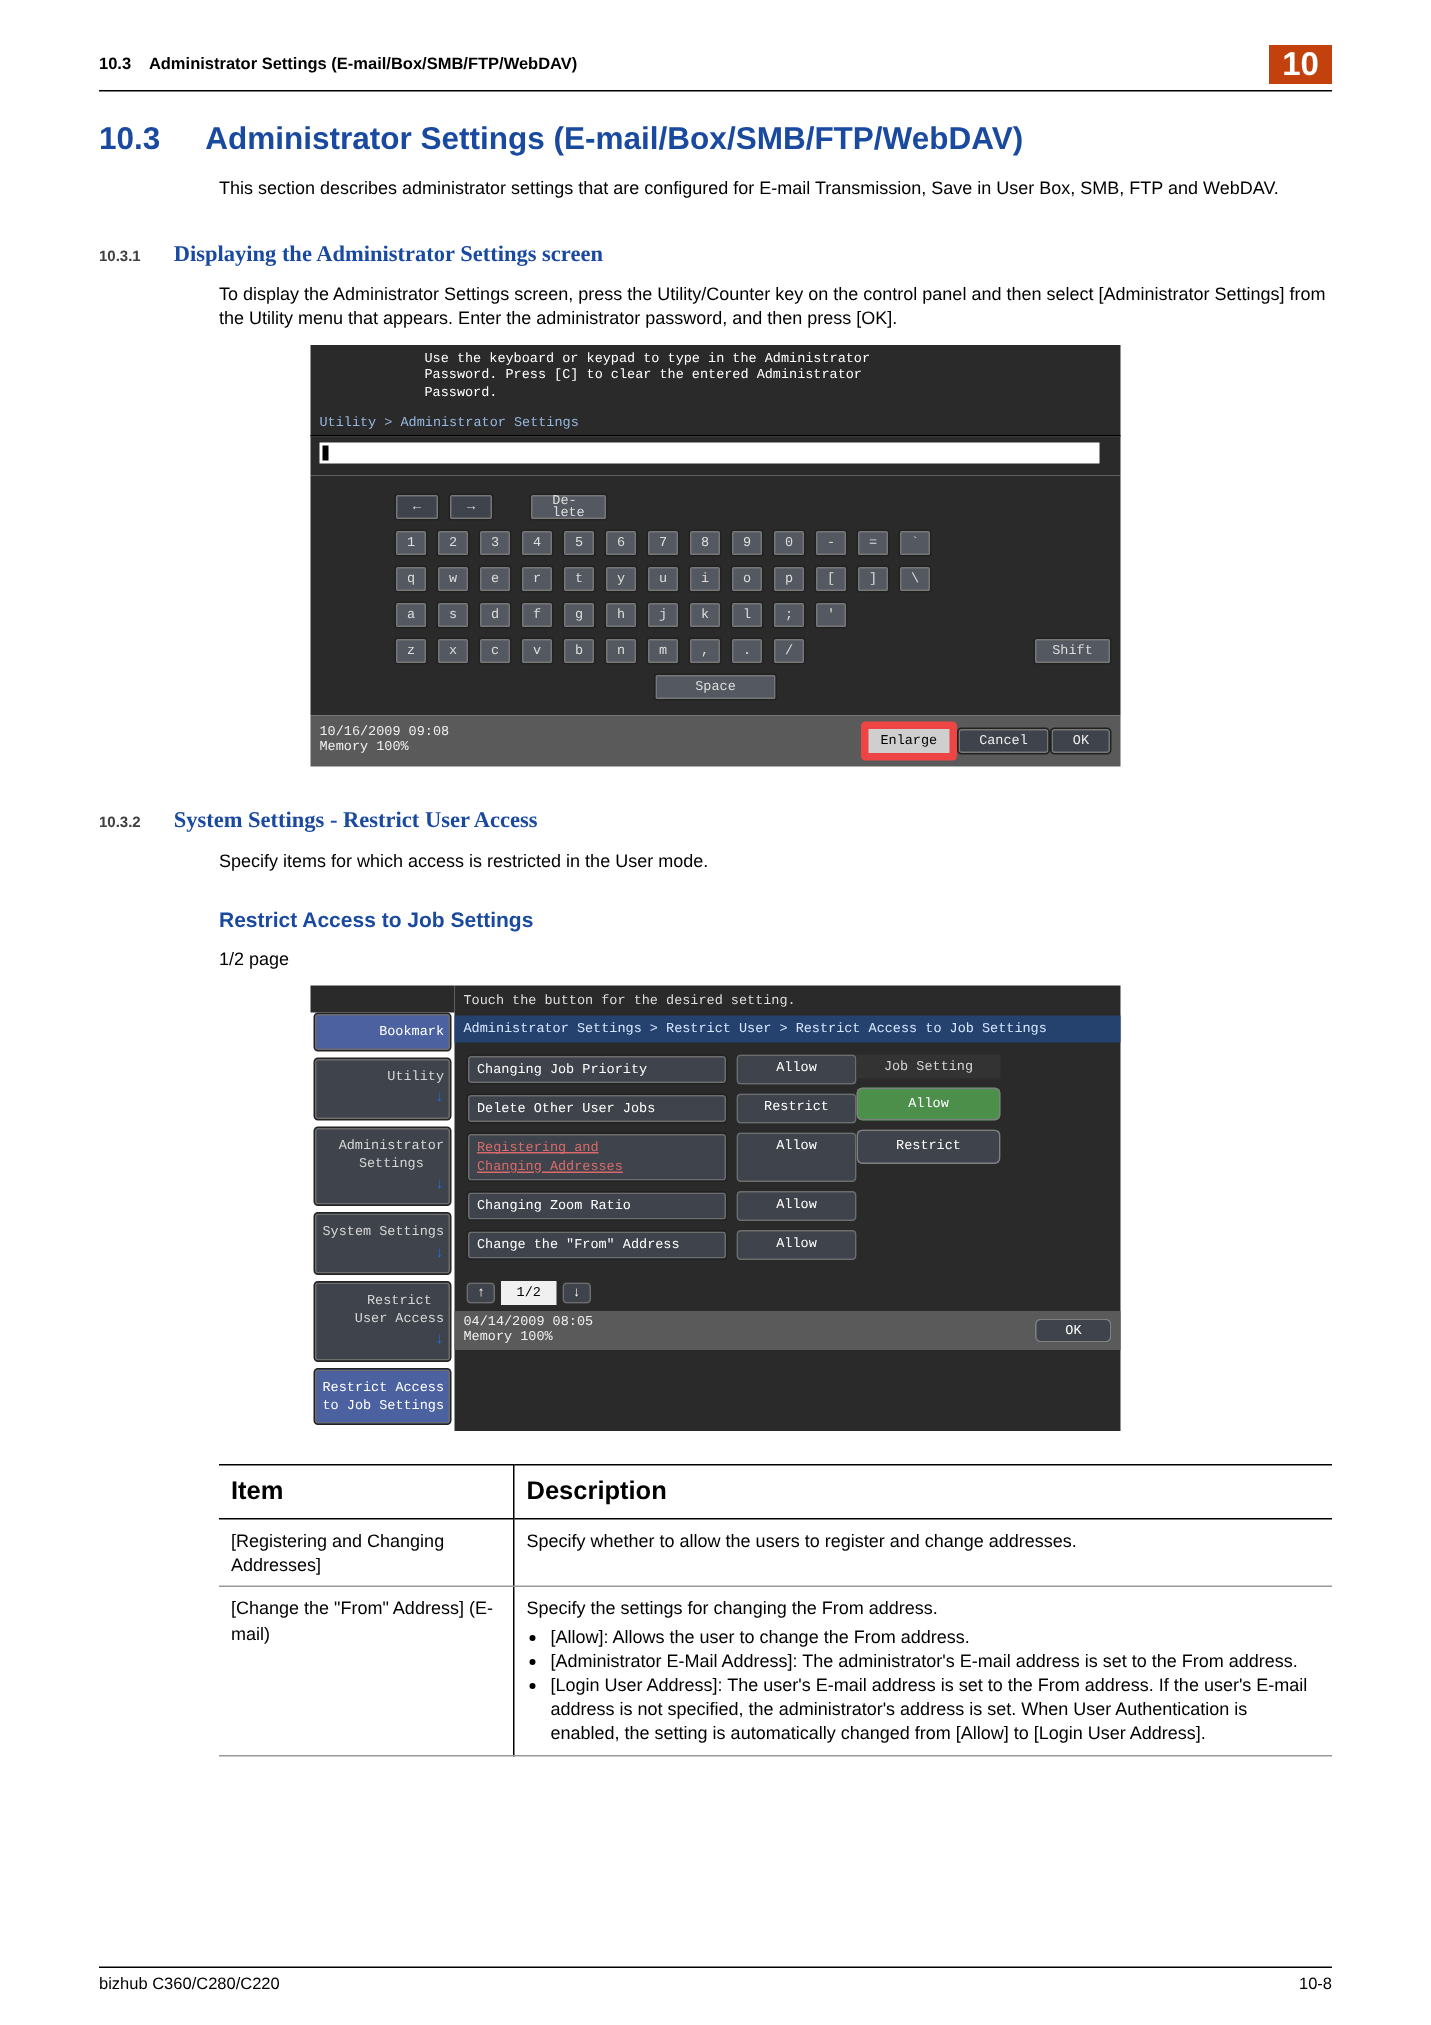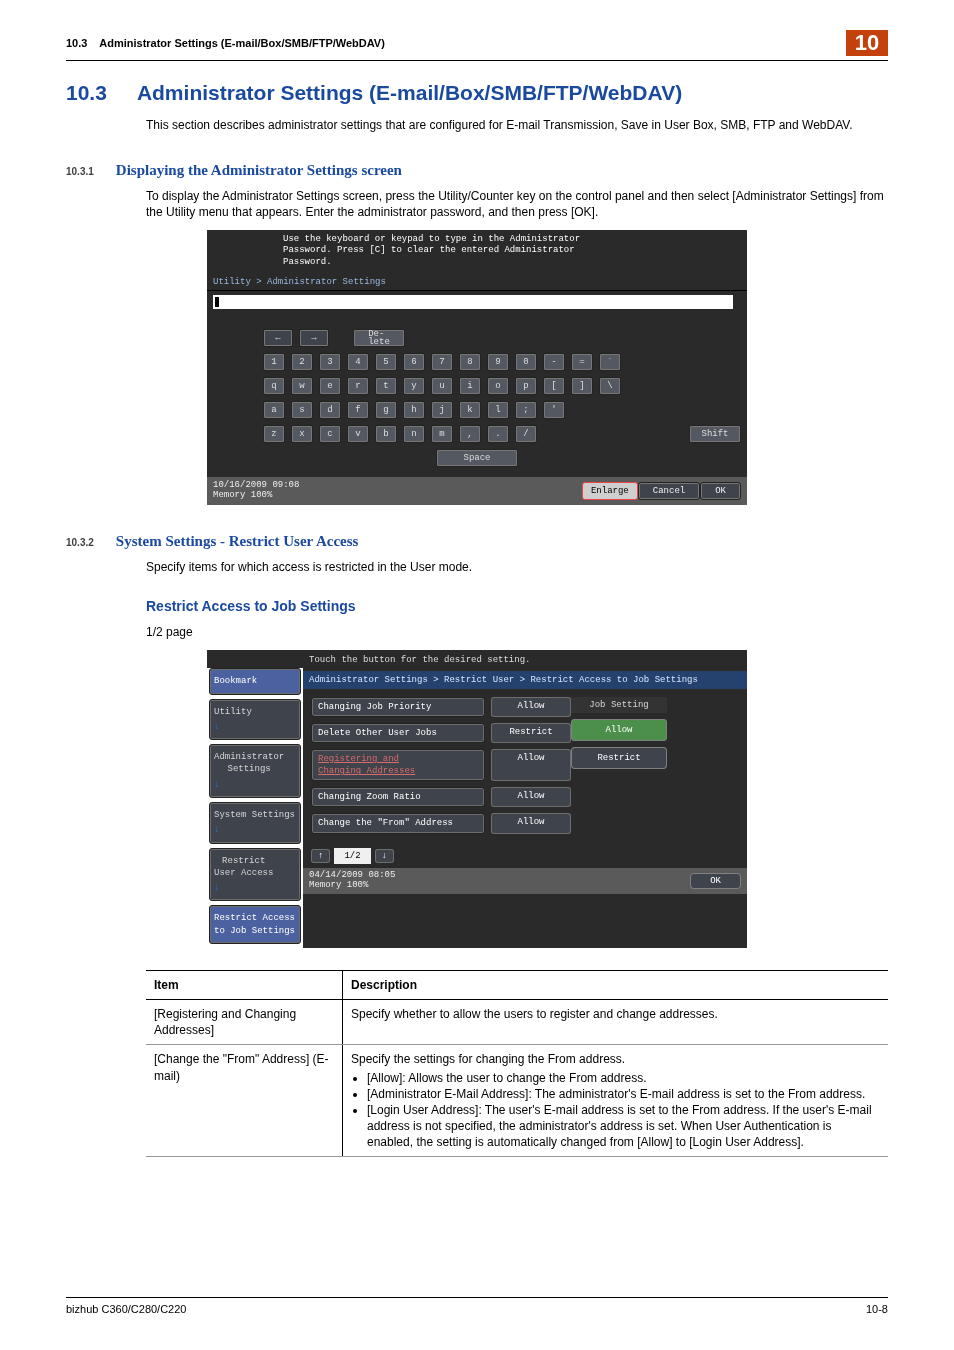--- a/index.html
+++ b/index.html
@@ -143,40 +143,40 @@
   .panel .footer {
     background: #5a5a5a;
     padding: 4px 6px;
     display:flex; align-items:center; gap:0;
   }
   .panel .footer .dt { flex:1; color:#eee; white-space:pre-line; line-height:1.1;}
   .btn3d {
     background:#3f434b; border:1px solid #222; color:#eee; padding:2px 14px; border-radius:3px;
     box-shadow: inset 0 0 0 1px #777;
   }
-  .btn-enl { background:#cfcfcf; color:#000; padding:2px 8px; border-radius:3px; border:1px solid #ef4444;margin-left:28px;}
+  .btn-enl { background:#cfcfcf; color:#000; padding:2px 8px; border-radius:3px; border:5px solid #ef4444;margin-left:28px;}
 
   
   .panel2 {
     width: 540px;
     margin: 4px auto 22px auto;
     font-family: "Courier New", monospace;
     font-size: 9px;
     color:#fff;
     display:flex;
   }
   .side {
     width: 96px;
     display:flex; flex-direction:column;
   }
   .side-top-gap { height:18px; background:#2a2a2a;}
   .side-btn {
     background:#3f434b; border:1px solid #222; margin:0 2px 4px 2px; padding:6px 4px;
     text-align:center; color:#d6d6d6; border-radius:3px; box-shadow: inset 0 0 0 1px #6d6d6d;
-    display:flex; flex-direction:column; align-items:flex-start; gap:2px;
+    display:flex; flex-direction:column; align-items:flex-end; gap:2px;
   }
   .side-btn.active { background:#4c62a0; color:#fff;}
   .side-btn .arr { font-size:10px; color:#1e6fe0;}
   .side-fill { flex:1; background:#2a2a2a;}
   .main2 { flex:1; background:#2a2a2a; position:relative; }
   .hint2 { padding:4px 6px; color:#ddd;}
   .crumb2 { background:#25426f; padding:3px 6px; color:#d6e6ff; }
   .settings-body { padding:8px 8px 8px 8px; display:flex; gap:0; }
   .setcol { display:flex; flex-direction:column; gap:6px; }
   .setpair { display:flex; gap:6px; }
@@ -197,21 +197,21 @@
 
   
   table.desc {
     border-collapse: collapse;
     width: 100%;
     margin: 10px 0 0 80px;
     width: calc(100% - 80px);
   }
   table.desc th {
     text-align:left;
-    font-size:12px;
+    font-size:17px;
     padding: 6px 8px;
     border-top: 1px solid #000;
     border-bottom: 1px solid #000;
   }
   table.desc td {
     vertical-align: top;
     padding: 6px 8px;
     border-bottom: 1px solid #999;
     font-size:12px;
   }

